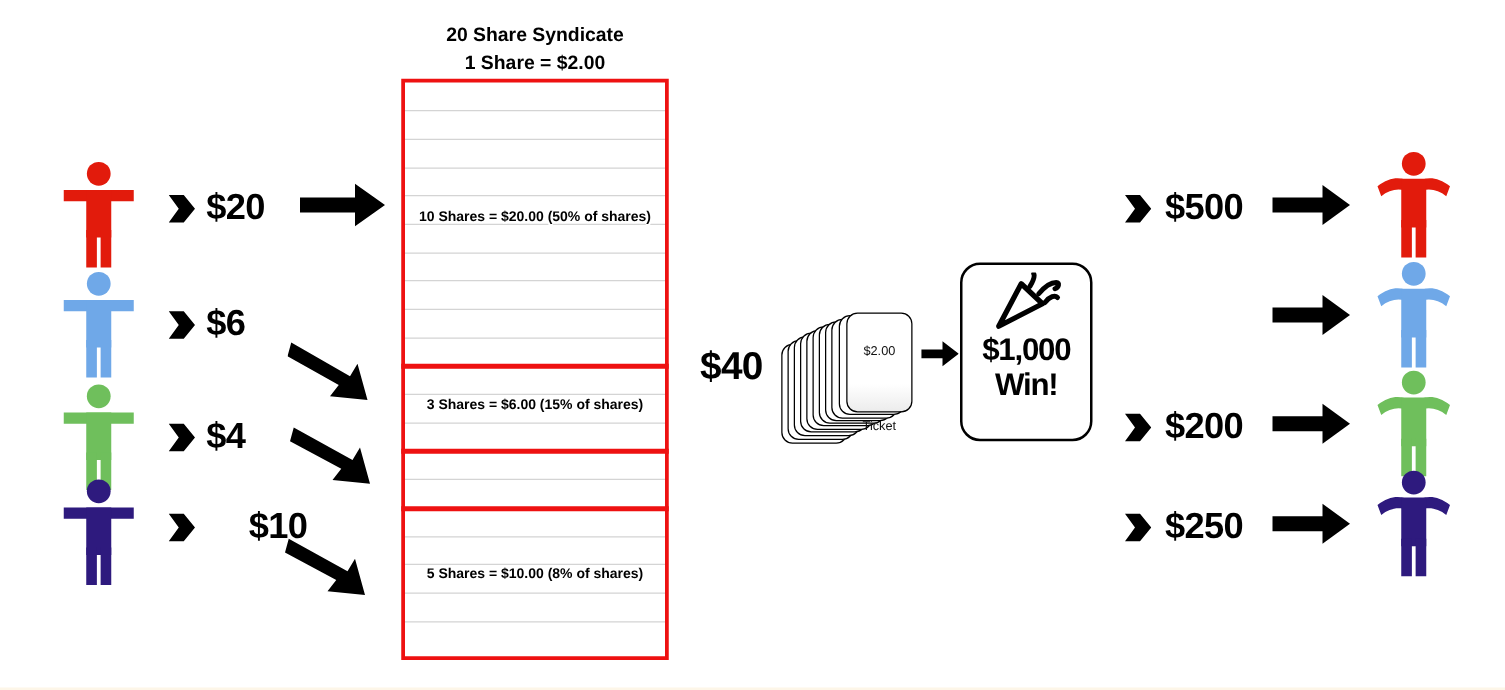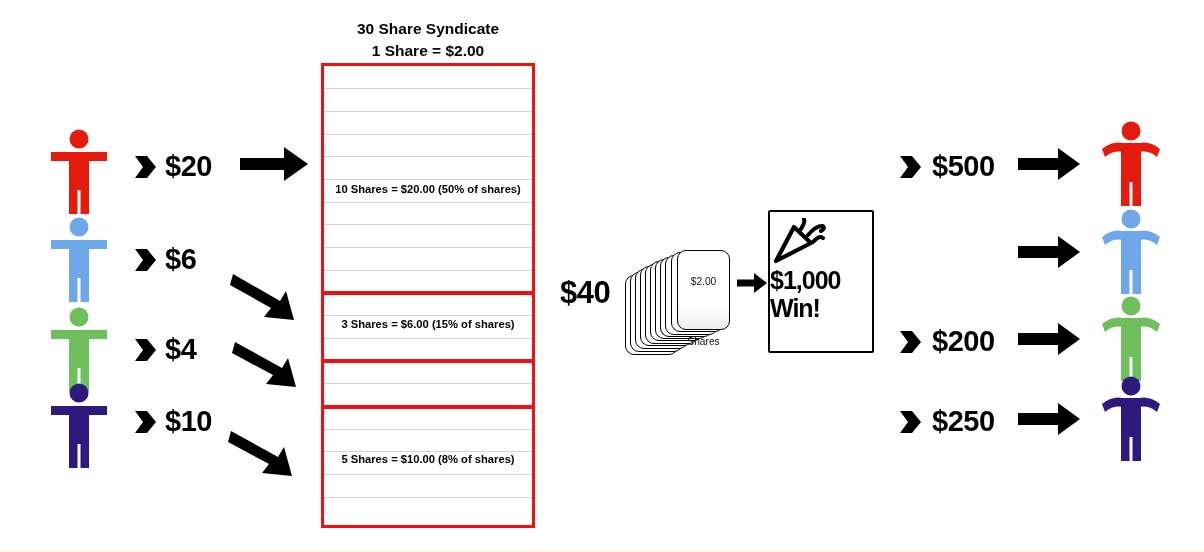--- a/index.html
+++ b/index.html
@@ -94,23 +94,24 @@
   }
   .ticket-text { font-size: 10.2px; color: #111; line-height: 1.25; margin-top: 45px; }
 
   #ticket-arrow { position: absolute; left: 737px; top: 272px; }
 
   #win-card {
     position: absolute;
     left: 768px; top: 210px;
     width: 106px; height: 143px;
     border: 2px solid #000;
-    border-radius: 2px;
+    border-radius: 16px;
     background: #fff;
     display: flex; flex-direction: column;
+    align-items: center;
     padding-top: 6px;
   }
   #popper-icon { width: 56px; height: 48px; }
   .win-line {
     font-size: 25px; font-weight: bold; color: #000;
     letter-spacing: -1px; line-height: 1.12;
   }
 
   #bottom-rule {
     position: absolute; left: 0; bottom: 0;
@@ -173,21 +174,21 @@
 
   <div class="person" style="left:48px; top:382px;">
     <svg viewBox="0 0 62 88">
       <circle cx="31" cy="11" r="9.5" fill="#2e1a7e"></circle>
       <rect x="3" y="24" width="56" height="9" fill="#2e1a7e"></rect>
       <rect x="21" y="24" width="20" height="38" fill="#2e1a7e"></rect>
       <rect x="21" y="56" width="8.5" height="30" fill="#2e1a7e"></rect>
       <rect x="32.5" y="56" width="8.5" height="30" fill="#2e1a7e"></rect>
     </svg>
   </div>
-  <div class="money-row" style="left:135px; top:405px;">
+  <div class="money-row" style="left:135px; top:405px;gap:34px;">
     <svg class="bullet" viewBox="0 0 21 24">
       <path d="M0 1 L12 1 L21 12 L12 23 L0 23 L8 12 Z" fill="#000"></path>
     </svg>
     <span class="amount amt-left">$10</span>
   </div>
 
   <div class="arrow" style="left:238px; top:143px;">
     <svg width="72" height="42" viewBox="0 0 72 42">
       <path d="M2 15 L46 15 L46 4 L70 21 L46 38 L46 27 L2 27 Z" fill="#000"></path>
     </svg>
@@ -202,21 +203,21 @@
       <path d="M3 6 L50 32 L56 22 L64 51 L34 48 L41 39 L0 17 Z" fill="#000"></path>
     </svg>
   </div>
   <div class="arrow" style="left:228px; top:425px;">
     <svg width="82" height="56" viewBox="0 0 82 56">
       <path d="M3 6 L50 32 L56 22 L64 51 L34 48 L41 39 L0 17 Z" fill="#000"></path>
     </svg>
   </div>
 
   <div id="syndicate-title">
-    <div>30 Share Syndicate</div>
+    <div>20 Share Syndicate</div>
     <div>1 Share = $2.00</div>
   </div>
 
   <div id="syndicate-box">
     <div id="syndicate-inner">
 
       <div class="share-line" style="top:22px;"></div>
       <div class="share-line" style="top:45px;"></div>
       <div class="share-line" style="top:68px;"></div>
       <div class="share-line" style="top:90px;"></div>
@@ -230,42 +231,42 @@
       <div class="share-line" style="top:317px;"></div>
       <div class="share-line" style="top:363px;"></div>
       <div class="share-line" style="top:385px;"></div>
       <div class="share-line" style="top:408px;"></div>
       <div class="share-line" style="top:431px;"></div>
 
       <div class="group-div" style="top:225px;"></div>
       <div class="group-div" style="top:293px;"></div>
       <div class="group-div" style="top:339px;"></div>
 
-      <div class="group-label" style="top:115px;">10 Shares = $20.00 (50% of shares)</div>
+      <div class="group-label" style="top:100px;">10 Shares = $20.00 (50% of shares)</div>
       <div class="group-label" style="top:250px;">3 Shares = $6.00 (15% of shares)</div>
       <div class="group-label" style="top:385px;">5 Shares = $10.00 (8% of shares)</div>
     </div>
   </div>
 
   <div id="total-amount">$40</div>
 
   <div id="ticket-stack">
     <div class="ticket-card" style="left:0px;  top:25px;"></div>
     <div class="ticket-card" style="left:5px;  top:22px;"></div>
     <div class="ticket-card" style="left:10px; top:19px;"></div>
     <div class="ticket-card" style="left:15px; top:16px;"></div>
     <div class="ticket-card" style="left:20px; top:14px;"></div>
     <div class="ticket-card" style="left:25px; top:11px;"></div>
     <div class="ticket-card" style="left:30px; top:9px;"></div>
     <div class="ticket-card" style="left:35px; top:7px;"></div>
     <div class="ticket-card" style="left:40px; top:5px;"></div>
     <div class="ticket-card" style="left:46px; top:2px;"></div>
     <div class="ticket-card" id="ticket-front">
       <span class="ticket-text">$2.00</span>
-      <span class="ticket-text">Shares</span>
+      <span class="ticket-text">Ticket</span>
     </div>
   </div>
 
   <div id="ticket-arrow">
     <svg width="30" height="22" viewBox="0 0 30 22">
       <path d="M0 7.5 L17 7.5 L17 1 L30 11 L17 21 L17 14.5 L0 14.5 Z" fill="#000"></path>
     </svg>
   </div>
 
   <div id="win-card">

